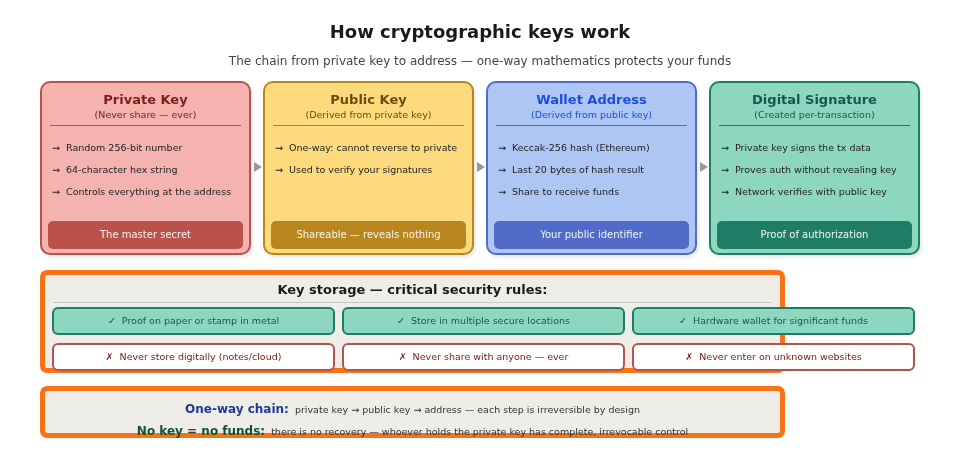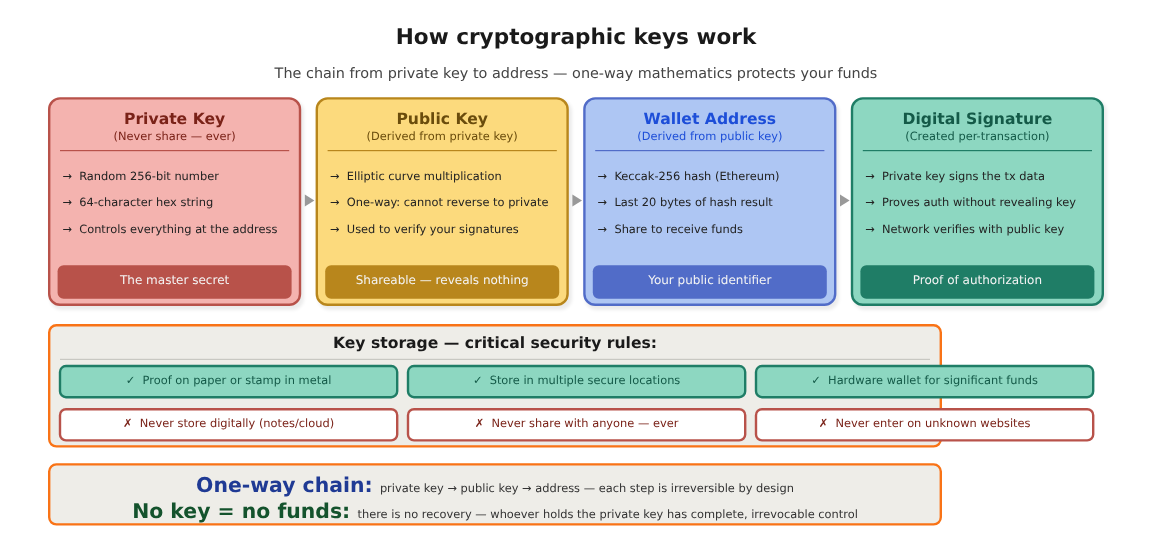--- a/index.html
+++ b/index.html
@@ -41,36 +41,36 @@
     .card.green { left: 709px; background: #8dd7c1; border-color: #1f7d66; }
     .card.green .card-title, .card.green .card-sub { color: #145a48; }
     .card.green .card-rule { background: #1f7d66; }
     .card.green .card-foot { background: #1f7d66; }
 
     .arrow { position: absolute; top: 162px; width: 0; height: 0;
       border-top: 5px solid transparent; border-bottom: 5px solid transparent;
       border-left: 8px solid #999; }
 
     .panel { position: absolute; left: 40px; width: 745px; background: #eeede8;
-      border: 2px solid #f97316; border-radius: 7px; }
+      border: 5px solid #f97316; border-radius: 7px; }
     .storage { top: 270px; height: 103px; }
     .storage-title { position: absolute; top: 7px; left: 0; width: 100%; text-align: center;
       font-size: 13px; font-weight: bold; color: #1a1a1a; }
     .storage-rule { position: absolute; top: 27px; left: 8px; right: 8px; height: 1px; background: #c8c8c2; }
     .rule { position: absolute; width: 283px; height: 28px; border: 2px solid; border-radius: 6px;
       font-size: 9.5px; text-align: center; line-height: 24px; }
     .rule.do { background: #8dd7c1; border-color: #1f7d66; color: #145a48; top: 32px; }
     .rule.dont { background: #ffffff; border-color: #b8524a; color: #7a2218; top: 68px; }
     .rule .mark { margin-right: 6px; }
 
     .chain { top: 386px; height: 52px; }
     .chain-line { position: absolute; left: 0; width: 100%; text-align: center; white-space: nowrap; }
     .chain-line.l1 { top: 7px; }
     .chain-line.l2 { top: 29px; }
-    .lbl { font-size: 17px; font-weight: bold; margin-right: 6px; }
+    .lbl { font-size: 12px; font-weight: bold; margin-right: 6px; }
     .lbl.blue { color: #1f3a94; }
     .lbl.red { color: #14532d; }
     .txt { font-size: 9.5px; color: #333; }
   </style>
 </head>
 <body>
 
 <div class="title">How cryptographic keys work</div>
 <div class="subtitle">The chain from private key to address — one-way mathematics protects your funds</div>
 
@@ -90,21 +90,20 @@
 
 <div class="arrow" style="left:254px;"></div>
 
 <div class="card yellow">
   <div class="card-head">
     <div class="card-title">Public Key</div>
     <div class="card-sub">(Derived from private key)</div>
   </div>
   <div class="card-rule"></div>
   <ul class="card-items">
-    <li><span class="arr">→</span><span>Elliptic curve multiplication</span></li>
     <li><span class="arr">→</span><span>One-way: cannot reverse to private</span></li>
     <li><span class="arr">→</span><span>Used to verify your signatures</span></li>
   </ul>
   <div class="card-foot">Shareable — reveals nothing</div>
 </div>
 
 <div class="arrow" style="left:477px;"></div>
 
 <div class="card blue">
   <div class="card-head">

